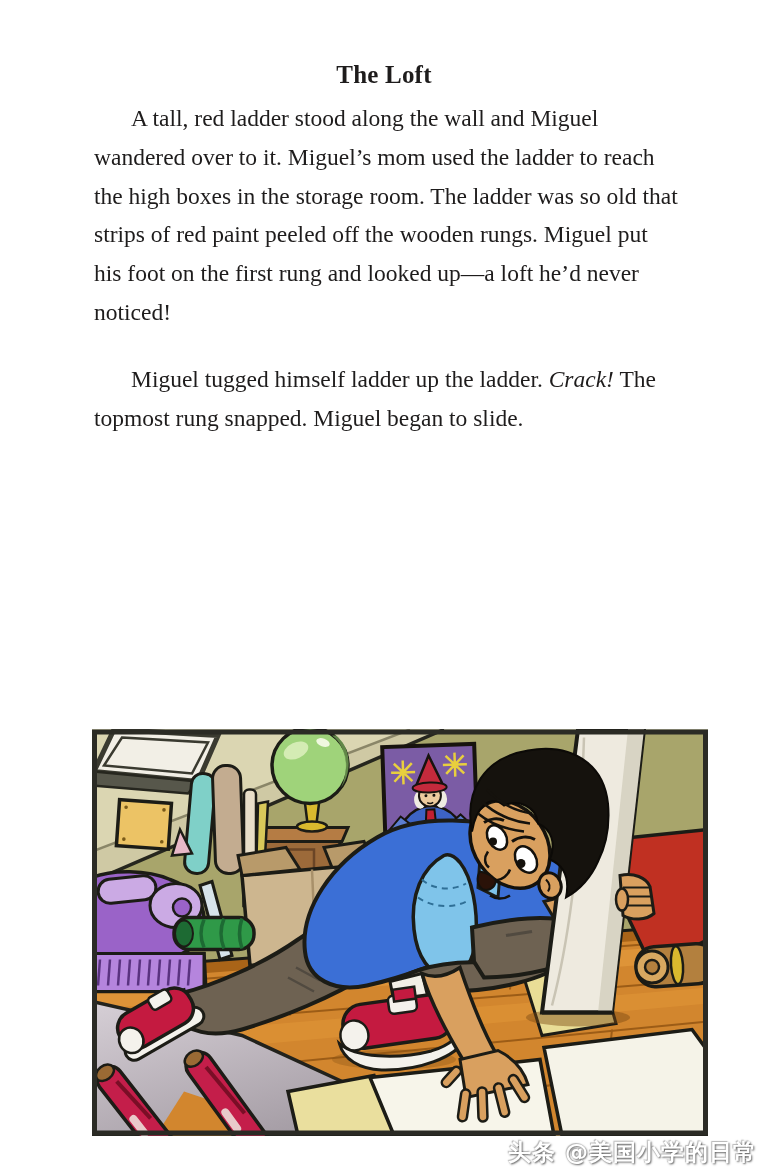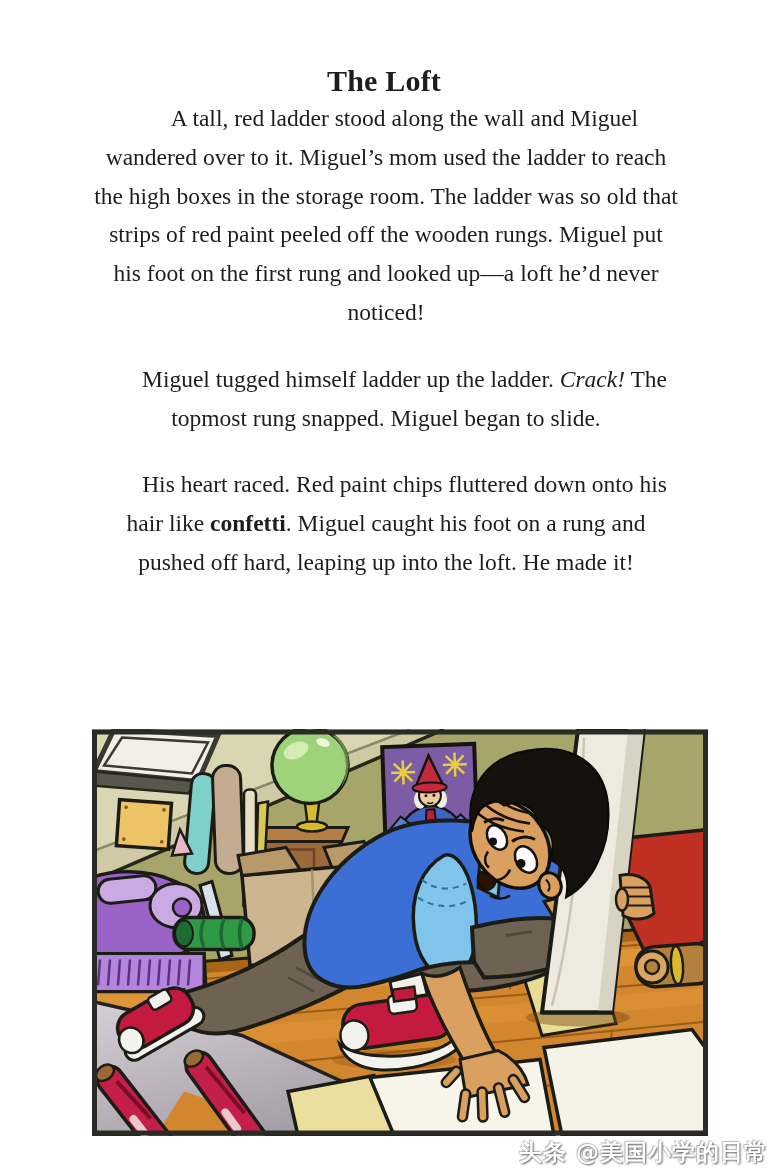--- a/index.html
+++ b/index.html
@@ -1,42 +1,41 @@
 <!DOCTYPE html>
 <html><head>
 <meta charset="utf-8">
 <style>
   html,body{margin:0;padding:0;}
   body{width:768px;height:1174px;background:#ffffff;position:relative;overflow:hidden;
        font-family:"Liberation Serif","DejaVu Serif",serif;color:#1e1c1c;}
   .page{position:absolute;inset:0;}
   .title{position:absolute;top:44px;left:92px;width:584px;text-align:center;
-         font-size:30px;font-weight:bold;letter-spacing:.2px;}
+         font-size:25px;font-weight:bold;letter-spacing:.2px;}
   .story{position:absolute;top:99px;left:94px;width:584px;font-size:23.5px;
-         line-height:38.8px;text-align:center;}
+         line-height:38.8px;text-align:left;}
   .story p{margin:0 0 28px 0;text-indent:37px;}
   .run-italic{font-style:italic;margin-top:10px;}
   .run-bold{font-weight:bold;}
   .illustration{position:absolute;left:92px;top:729px;width:616px;height:407px;overflow:hidden;}
   svg{overflow:hidden;display:block;}
-  .watermark{position:absolute;top:1137px;right:0;font-size:23px;font-weight:bold;
+  .watermark{position:absolute;top:1137px;right:11px;font-size:23px;font-weight:bold;
              font-family:"DejaVu Sans","Liberation Sans",sans-serif;color:#ffffff;letter-spacing:1px;
              text-shadow:1px 1px 2px rgba(60,60,60,.8),-1px -1px 1px rgba(120,120,120,.5);}
 </style>
 </head>
 <body>
 
 <div class="page">
 
   <h1 class="title">The Loft</h1>
 
   <div class="story">
       <p><span>A tall, red ladder stood along the wall and Miguel wandered over to it. Miguel’s mom used the ladder to reach the high boxes in the storage room. The ladder was so old that strips of red paint peeled off the wooden rungs. Miguel put his foot on the first rung and looked up—a loft he’d never noticed!</span></p>
       <p><span>Miguel tugged himself ladder up the ladder. </span><span class="run-italic">Crack!</span><span> The topmost rung snapped. Miguel began to slide.</span></p>
-      <p><span>His heart raced. Red paint chips fluttered down onto his hair like </span><span class="run-bold">confetti</span><span>. Miguel caught his foot on a rung and pushed off hard, leaping up into the loft. He made it!</span></p>
     </div>
 
   <svg class="illustration" viewBox="0 0 616 406" width="616" height="407" xmlns="http://www.w3.org/2000/svg">
     <defs>
       <linearGradient id="matg" x1="0" y1="0" x2="0.7" y2="1">
         <stop offset="0" stop-color="#d6cfd6"></stop>
         <stop offset="1" stop-color="#a29aa2"></stop>
       </linearGradient>
     </defs>
 

